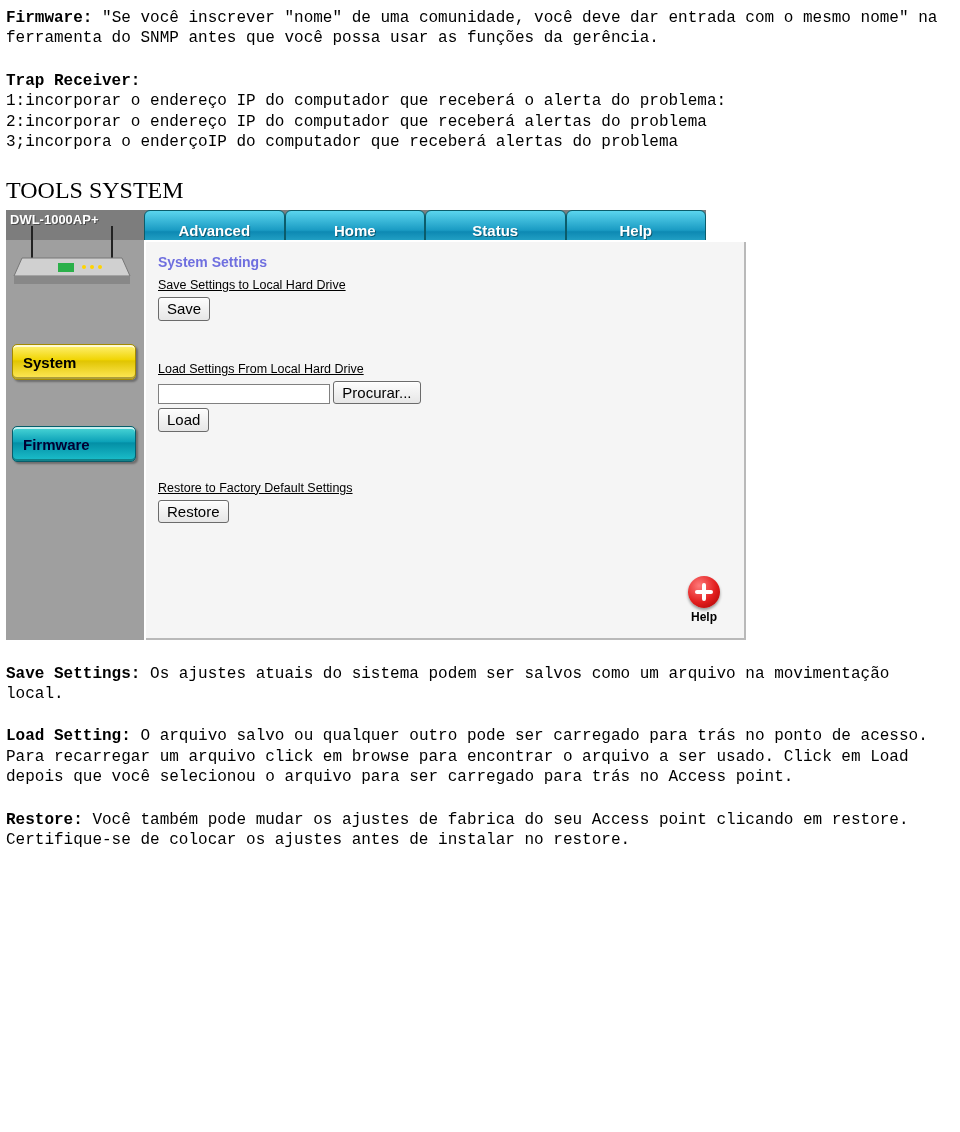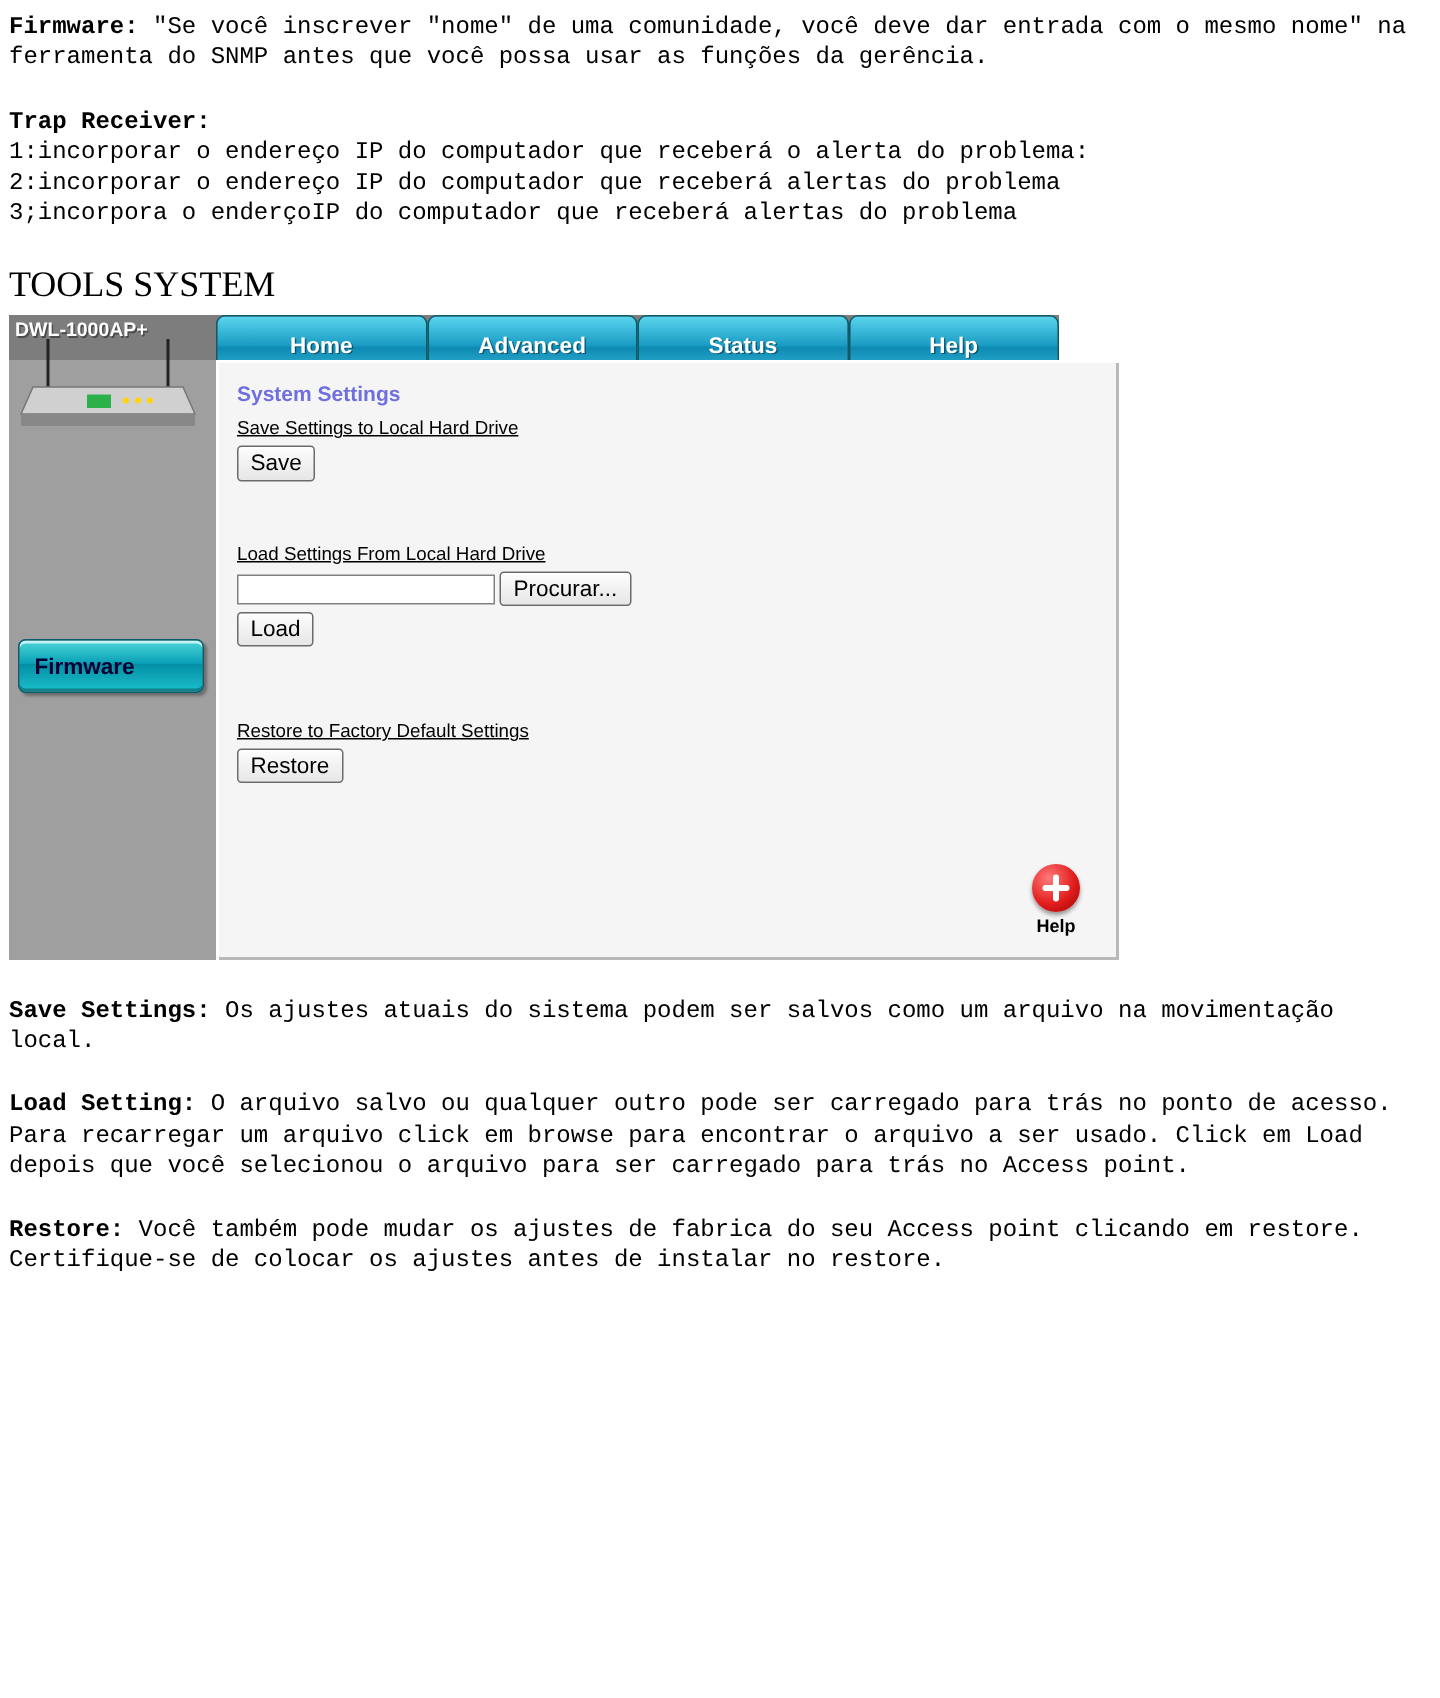--- a/index.html
+++ b/index.html
@@ -212,33 +212,34 @@
       <rect x="2" y="58" width="116" height="8" fill="#888"></rect>
       <rect x="46" y="45" width="16" height="9" fill="#2bb04a"></rect>
       <circle cx="72" cy="49" r="2" fill="#ffd400"></circle>
       <circle cx="80" cy="49" r="2" fill="#ffd400"></circle>
       <circle cx="88" cy="49" r="2" fill="#ffd400"></circle>
     </svg>
   </div>
 
   <div class="tabs">
     <div class="tab normal">
+        <span>Advanced</span>
+      </div>
+    <div class="tab normal">
         <span>Home</span>
       </div>
     <div class="tab normal">
-        <span>Advanced</span>
-      </div>
-    <div class="tab normal">
         <span>Status</span>
       </div>
     <div class="tab normal">
         <span>Help</span>
       </div>
   </div>
 
+  <div class="sidebtn yellow" style="top:134px;"><span>System</span></div>
   <div class="sidebtn cyan" style="top:188px;margin-top:28px;"><span>Firmware</span></div>
 
   <div class="mainpanel">
     <div class="panel-inner">
       <div class="sec-title">System Settings</div>
 
       <div class="plain">Save Settings to Local Hard Drive</div>
       <span class="uibutton"><span>Save</span></span>
 
       <div style="height:34px"></div>

